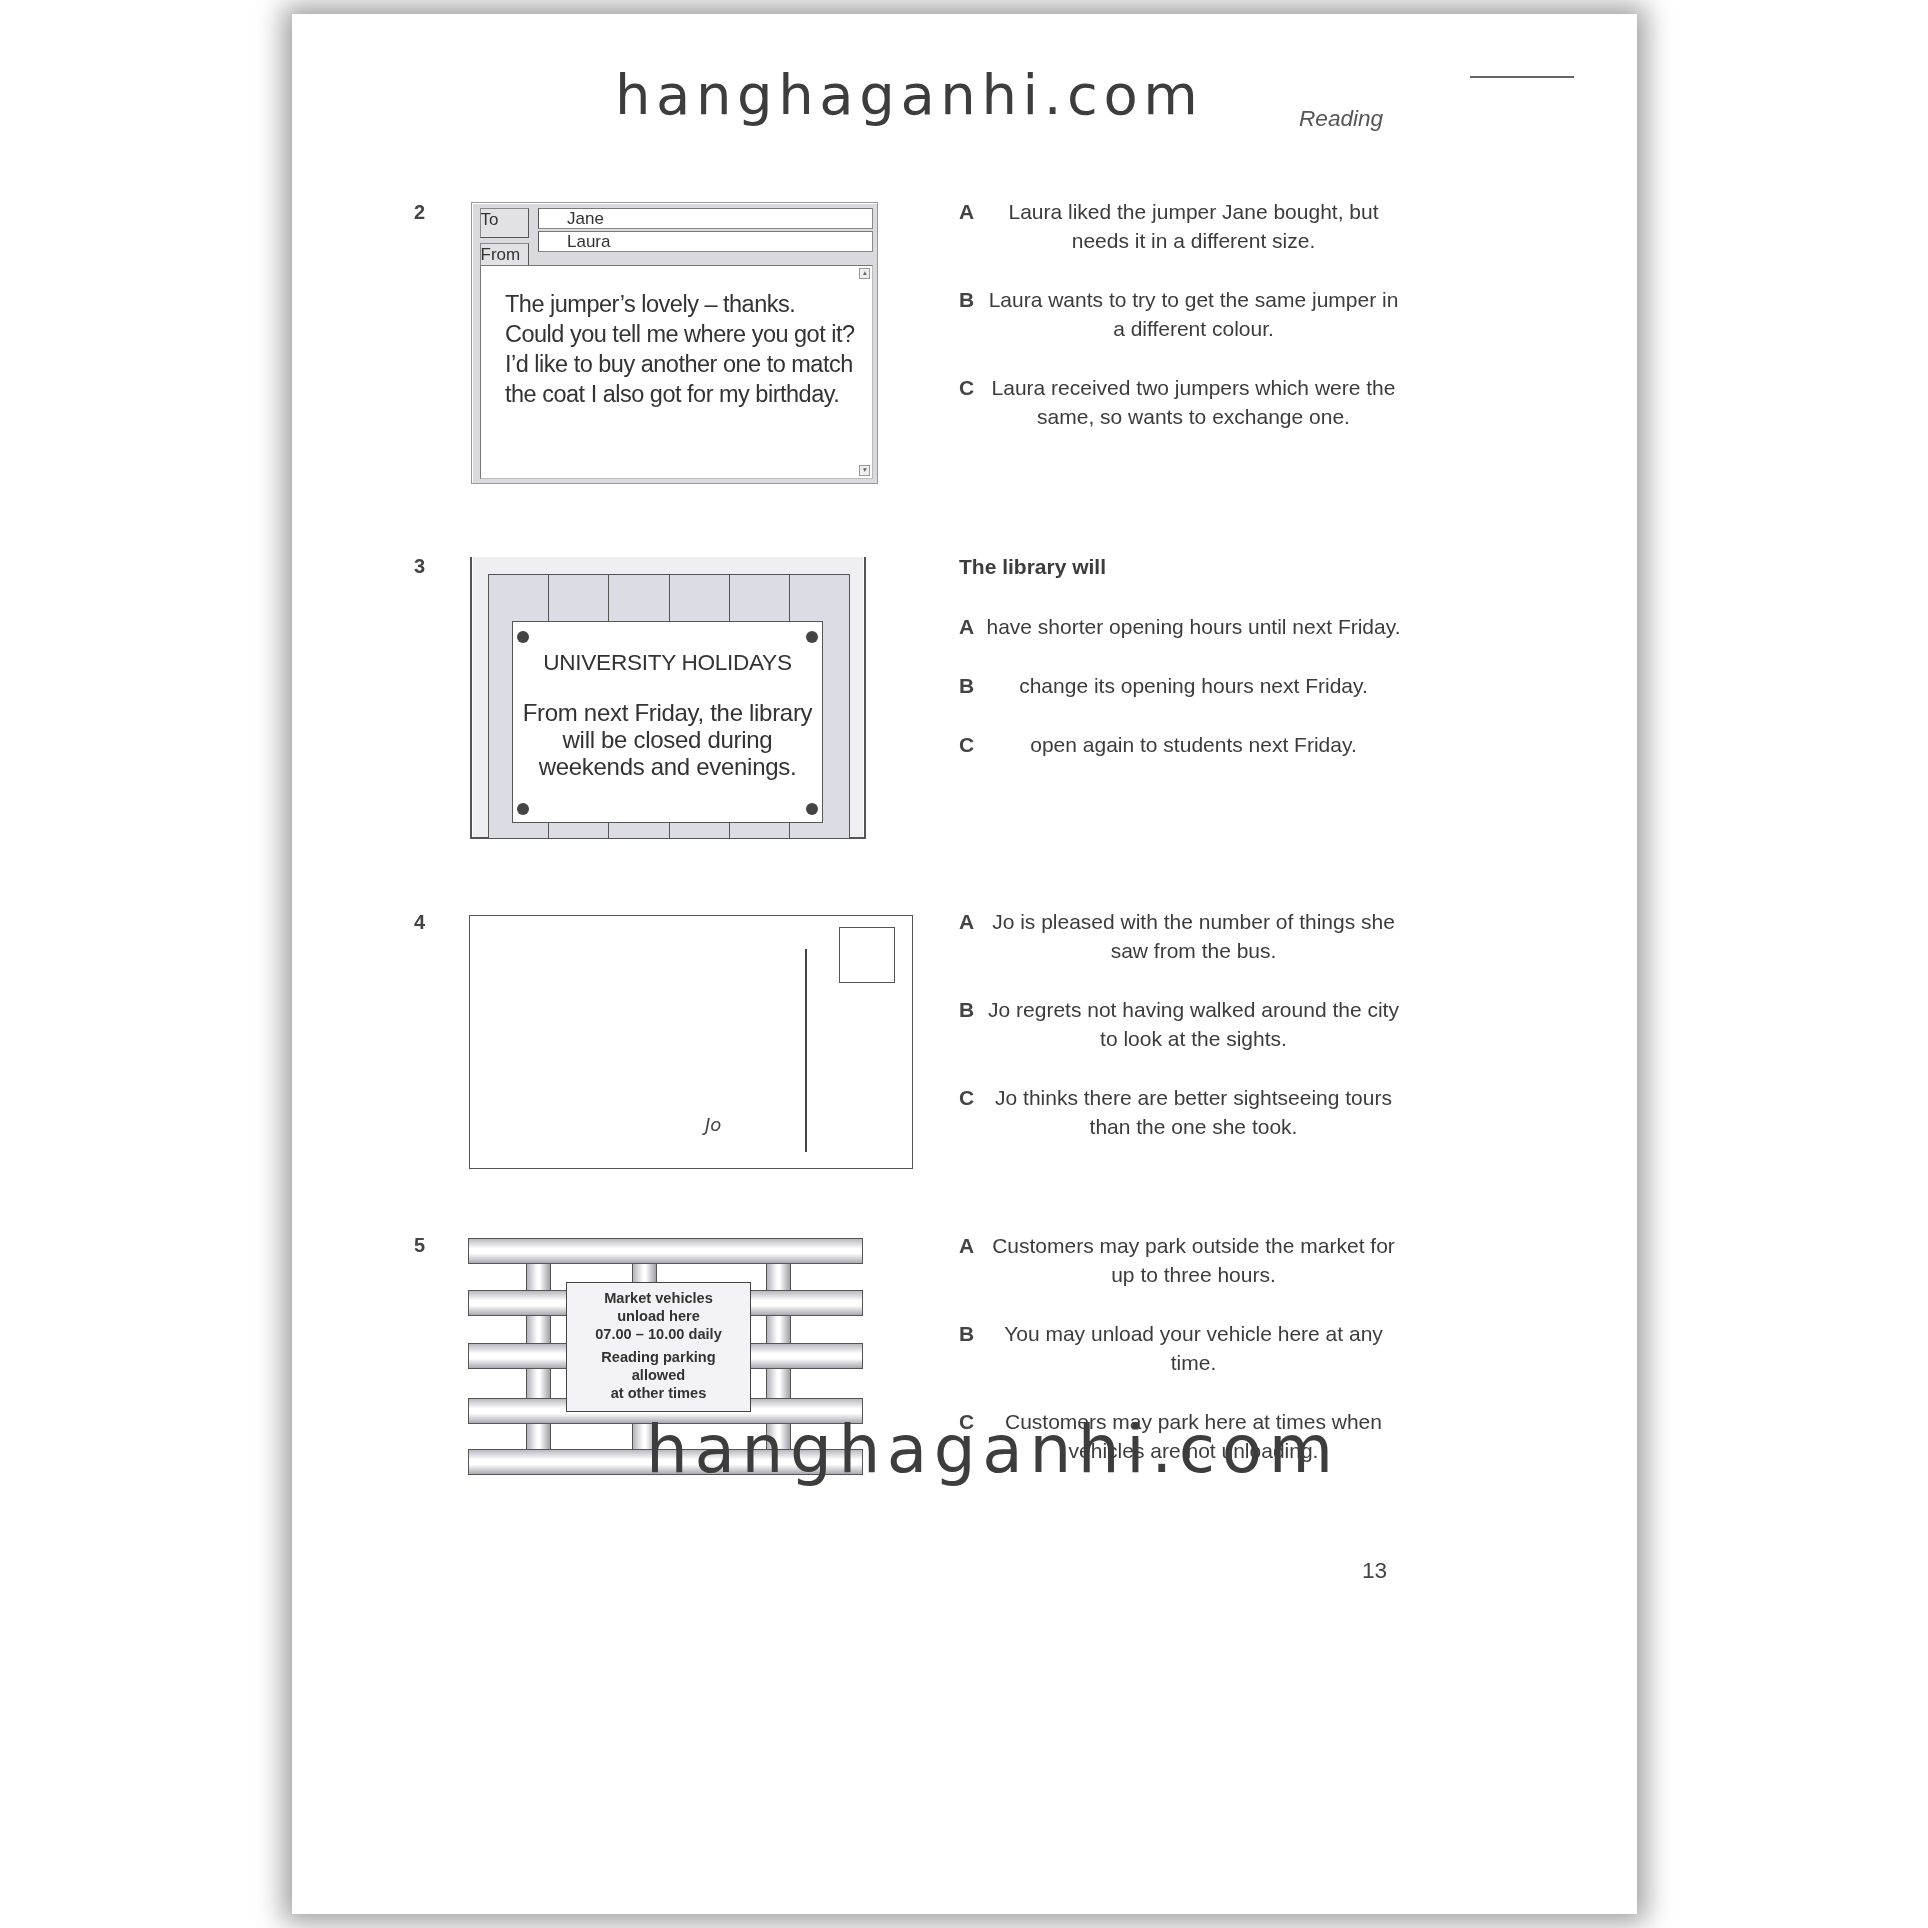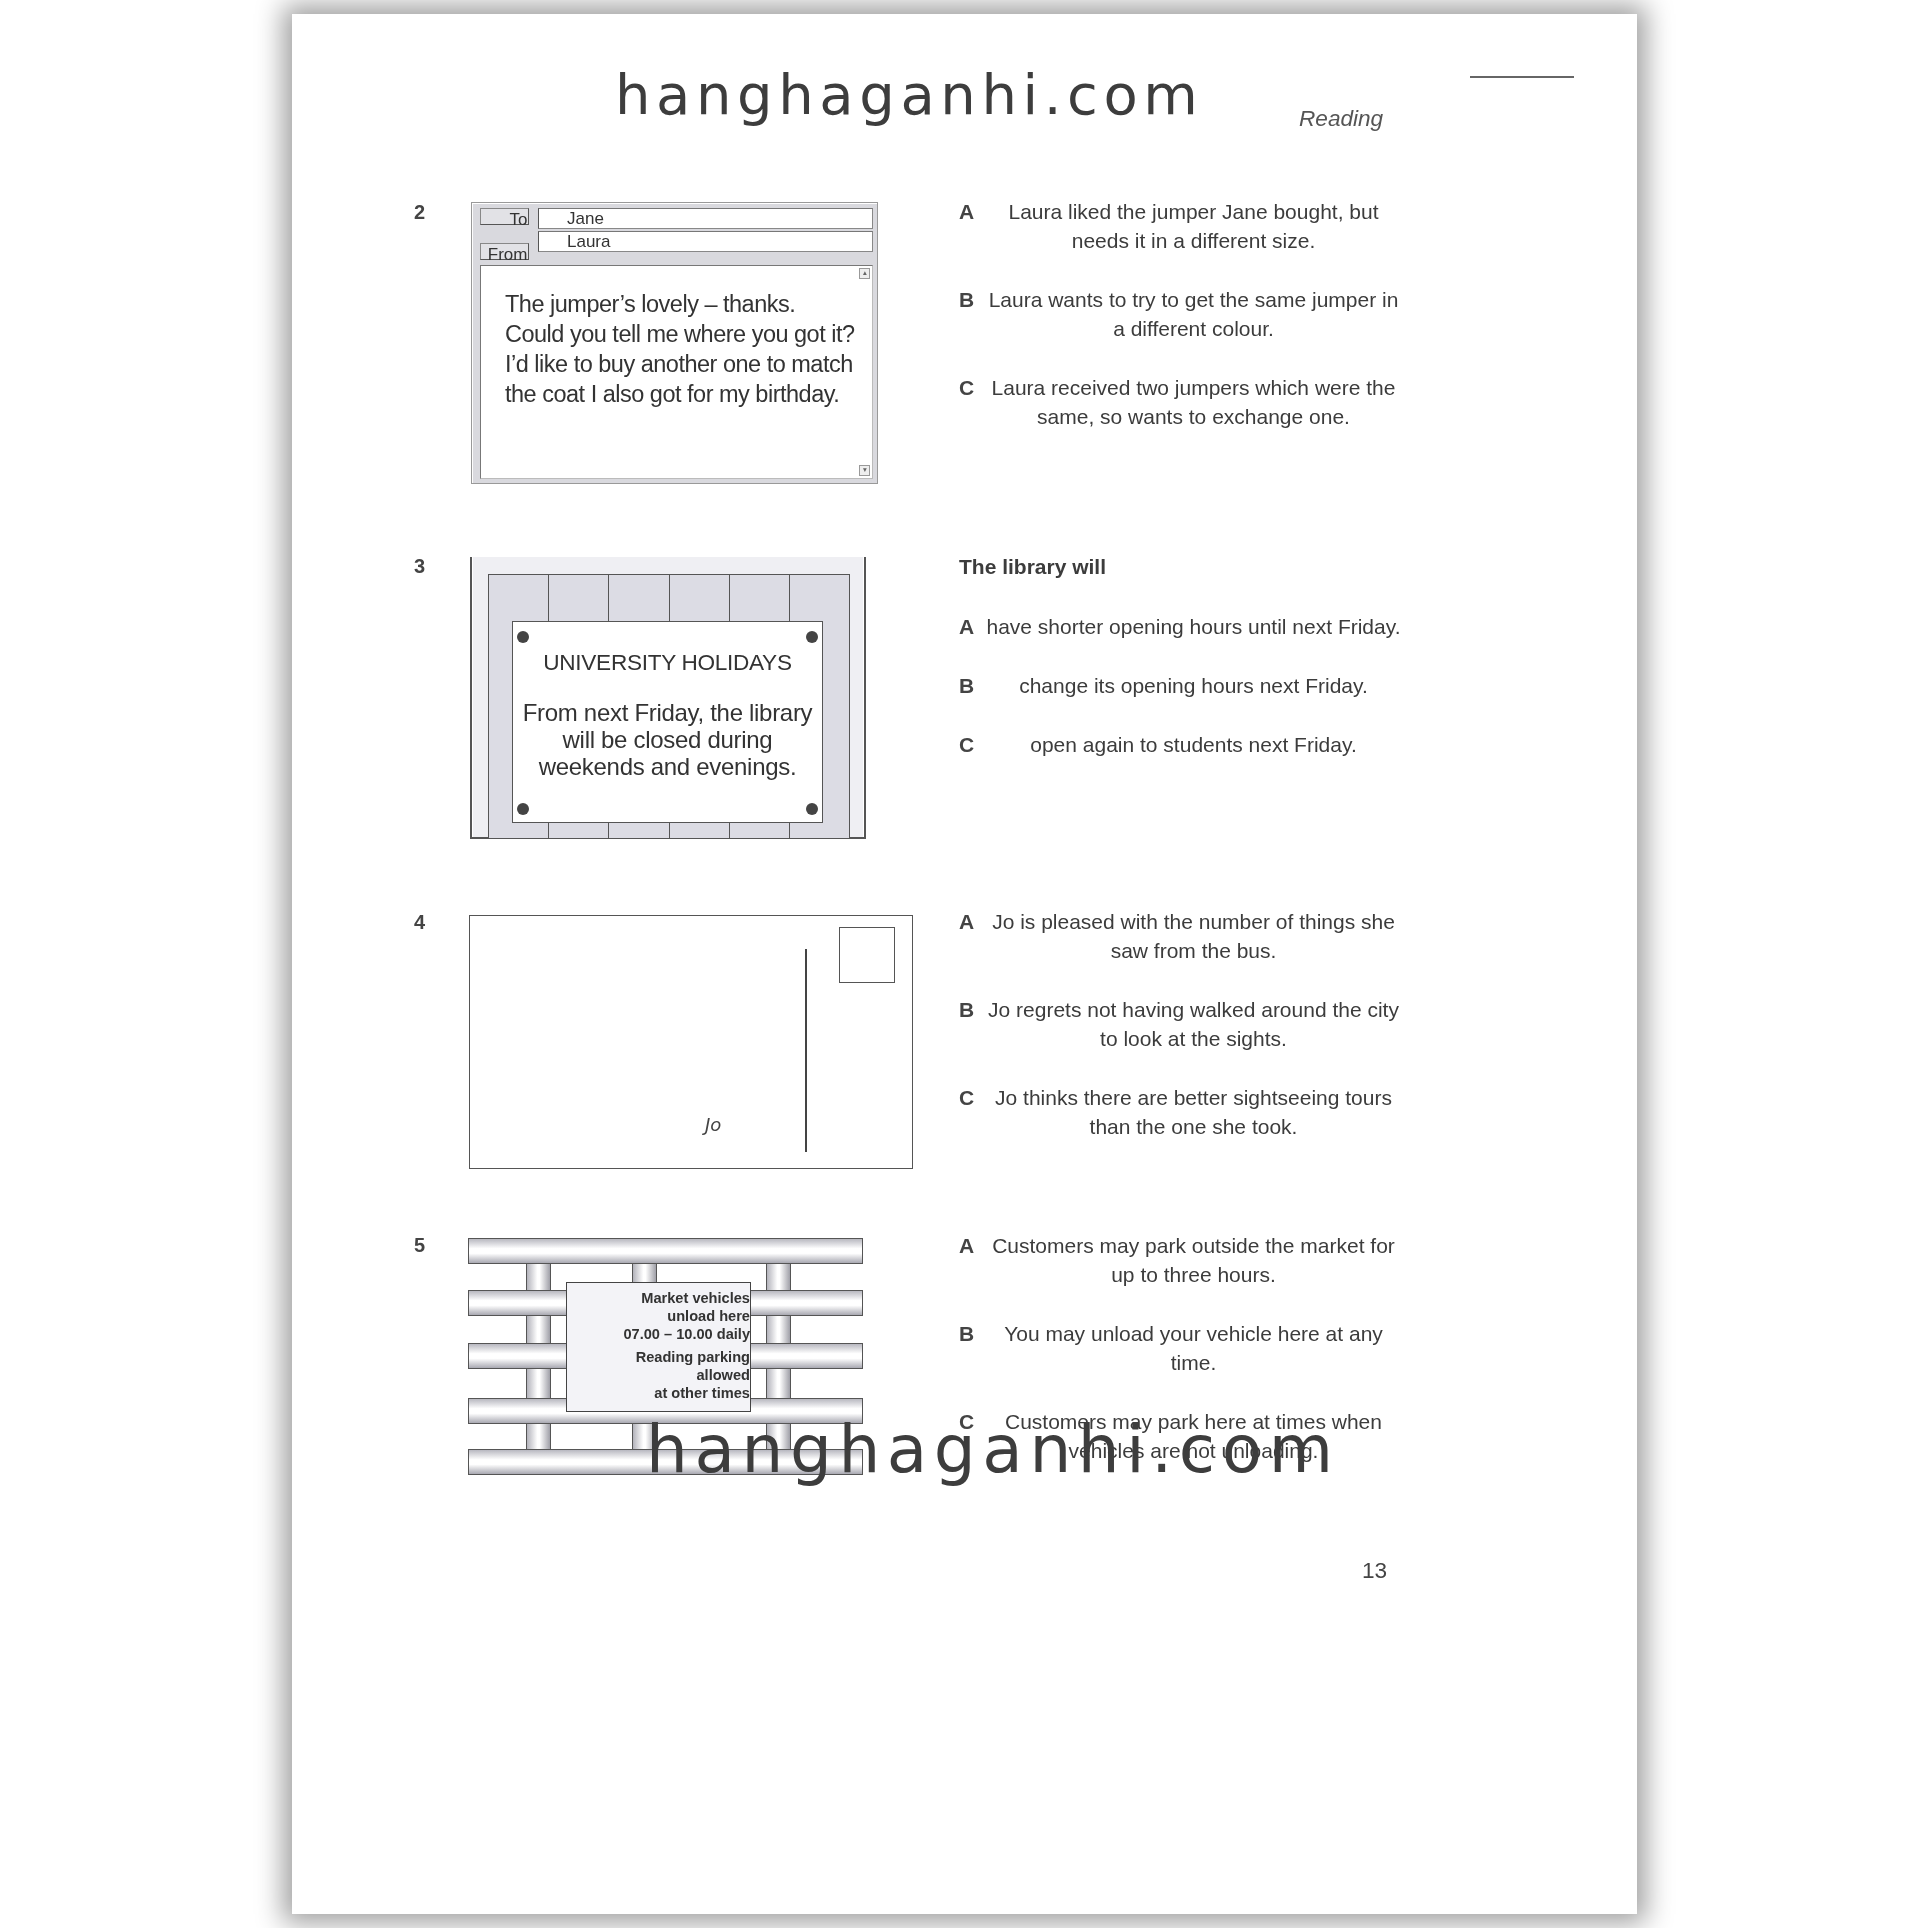--- a/index.html
+++ b/index.html
@@ -32,23 +32,23 @@
   .opt .text { flex: 1; text-align: center; }
   .stem { font-weight: bold; margin-bottom: 31px; }
 
   
   .email {
     left: 471px; top: 202px; width: 407px; height: 282px;
     background: #d9d9de; border: 1.9px solid #999; box-sizing: border-box;
     box-shadow: inset 0.9px 0.9px 0 #fff;
   }
   .em-btn {
-    position: absolute; left: 7.5px; width: 49px; height: 17px;
+    position: absolute; left: 7.5px; width: 49px; height: 30px;
     background: #e2e2e6; border: 0.9px solid #888; border-right: 1.9px solid #555; border-bottom: 1.9px solid #555;
-    font-size: 17px; text-align: right; line-height: 21px; color: #333; box-sizing: border-box;
+    font-size: 17px; text-align: left; line-height: 21px; color: #333; box-sizing: border-box;
   }
   .em-field {
     position: absolute; left: 66px; right: 3.8px; height: 21px;
     background: #fff; border: 0.9px solid #888; border-left: 1.9px solid #555; border-top: 1.9px solid #777;
     font-size: 17px; line-height: 19px; padding-left: 28px; color: #333; box-sizing: border-box;
   }
   .em-body {
     position: absolute; left: 7.5px; top: 62px; right: 3.8px; bottom: 3.8px;
     background: #fff; border: 1.9px solid #777; border-right: 0.9px solid #bbb; border-bottom: 0.9px solid #bbb;
     box-sizing: border-box; padding: 22.6px 0 0 24.5px;
@@ -88,21 +88,21 @@
   .bar {
     position: absolute; left: 0; width: 395px; height: 26px; border: 1.9px solid #555; box-sizing: border-box;
     background: linear-gradient(to bottom, #b8b8c0 0%, #ffffff 40%, #ffffff 60%, #a9a9b2 100%);
   }
   .post {
     position: absolute; width: 24.5px; border-left: 1.9px solid #555; border-right: 1.9px solid #555; box-sizing: border-box;
     background: linear-gradient(to right, #b3b3bb 0%, #ffffff 45%, #ffffff 55%, #a0a0a8 100%);
   }
   .railsign {
     position: absolute; left: 98px; top: 44px; width: 185px; height: 130px;
-    background: #f3f3f7; border: 1.9px solid #444; box-sizing: border-box; text-align: right;
+    background: #f3f3f7; border: 1.9px solid #444; box-sizing: border-box; text-align: center;
     font-size: 14.6px; font-weight: bold; color: #333; line-height: 18px; padding-top: 5.6px;
   }
   .railsign .gap { height: 5.6px; }
 </style>
 </head>
 <body>
 
 <div class="page"></div>
 
 <div class="abs watermark wm-top">hanghaganhi.com</div>

